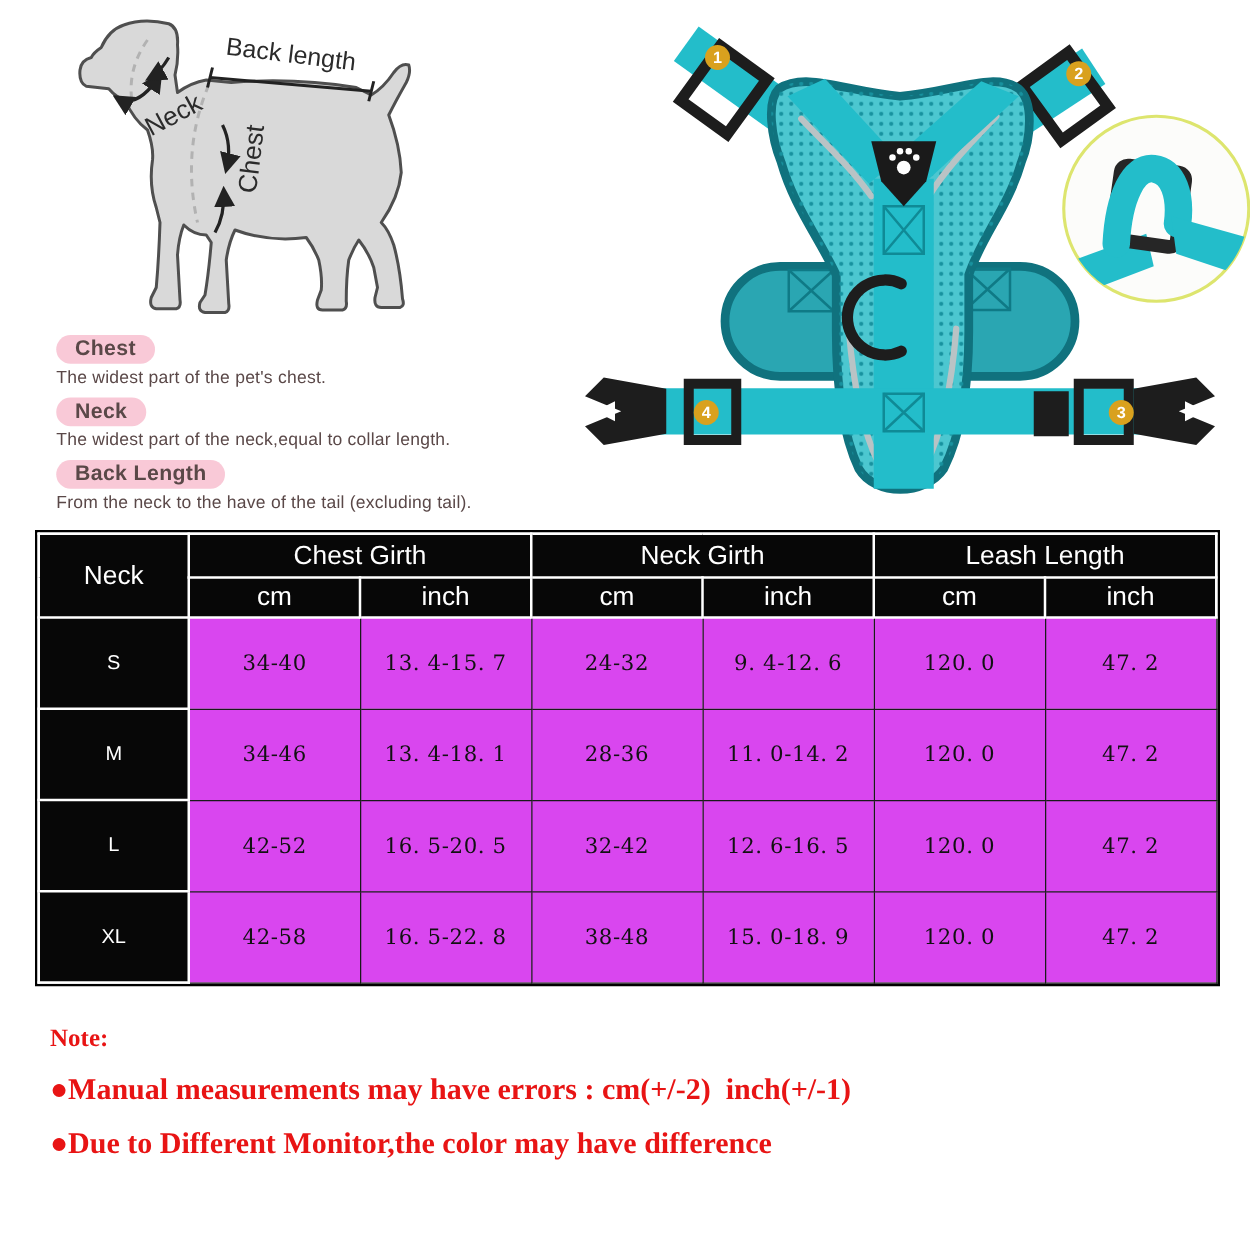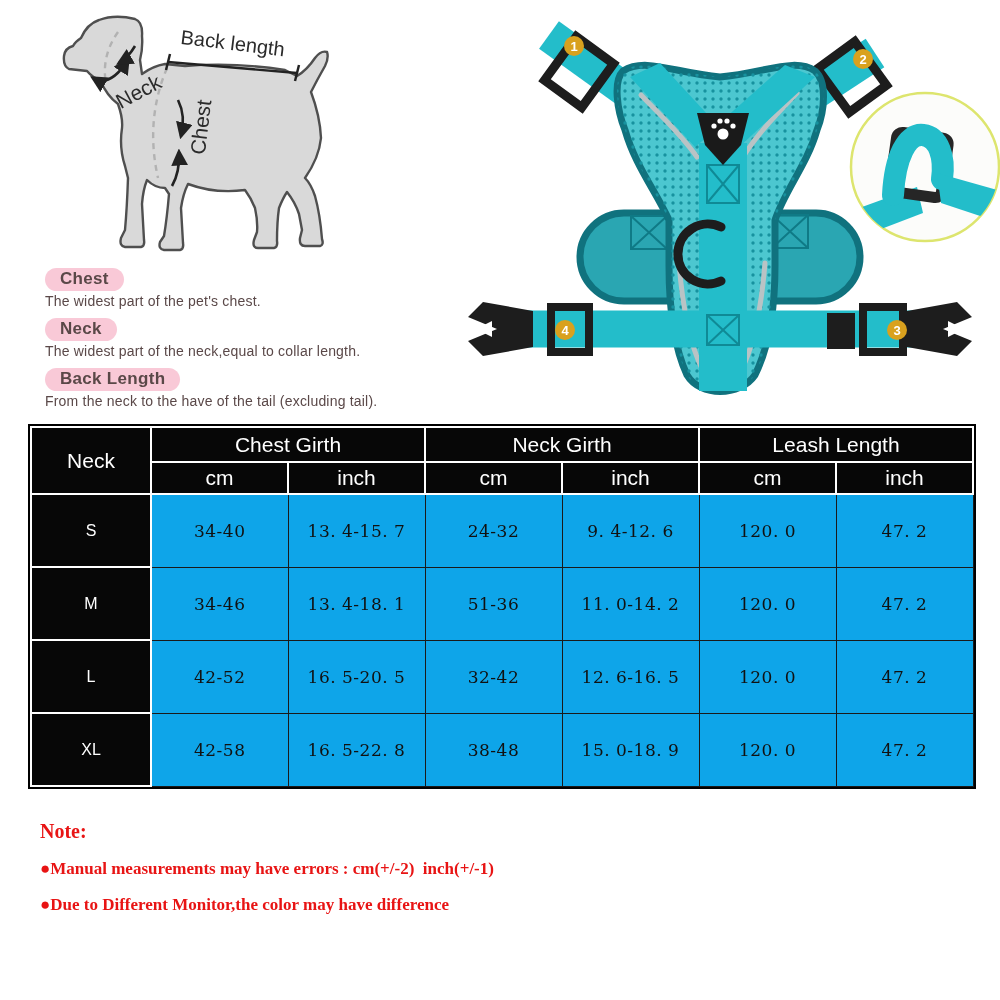--- a/index.html
+++ b/index.html
@@ -30,34 +30,34 @@
   table.size-table{border-collapse:collapse;width:100%;table-layout:fixed;}
   .size-table th{
     background:var(--table-header-bg,#070707);color:#fff;font-weight:normal;
     font-size:21px;border:2.5px solid #fff;text-align:center;
   }
   .size-table td.size-cell{
     background:var(--table-header-bg,#070707);color:#fff;font-size:16px;
     border:2.5px solid #fff;text-align:center;
   }
   .size-table td.val{
-    background:#0ea5e9;color:#111;border:1px solid #1a1a1a;text-align:center;
+    background:#d946ef;color:#111;border:1px solid #1a1a1a;text-align:center;
     font-family:"DejaVu Serif","Liberation Serif",serif;font-size:17px;
     letter-spacing:.5px;
   }
   .size-table col.c-size{width:120px;}
   .size-table tr.group-row{height:35px;}
   .size-table tr.unit-row{height:32px;margin-left:24px;}
   .size-table tr.data-row{height:73px;}
 
   
   .note{position:absolute;left:40px;top:820px;width:700px;color:var(--note-red,#e81414);
         font-family:"Liberation Serif",serif;font-weight:bold;}
   .note .note-title{font-size:20px;}
-  .note .note-item{font-size:17px;margin-top:16px;white-space:pre-wrap;}
+  .note .note-item{font-size:24px;margin-top:16px;white-space:pre-wrap;}
 </style>
 </head>
 <body>
 
 <div class="canvas">
 
   <svg style="position:absolute;left:15px;top:8px;" width="330" height="258" viewBox="0 0 330 258">
     <defs>
       <marker id="ah" viewBox="0 0 10 10" refX="8" refY="5" markerWidth="6.5" markerHeight="6.5" orient="auto-start-reverse">
         <path d="M0,0 L10,5 L0,10 Z" fill="#222"></path>
@@ -252,21 +252,21 @@
           <td class="val">13. 4-15. 7</td>
           <td class="val">24-32</td>
           <td class="val">9. 4-12. 6</td>
           <td class="val">120. 0</td>
           <td class="val">47. 2</td>
         </tr>
         <tr class="data-row">
           <td class="size-cell">M</td>
           <td class="val">34-46</td>
           <td class="val">13. 4-18. 1</td>
-          <td class="val">51-36</td>
+          <td class="val">28-36</td>
           <td class="val">11. 0-14. 2</td>
           <td class="val">120. 0</td>
           <td class="val">47. 2</td>
         </tr>
         <tr class="data-row">
           <td class="size-cell">L</td>
           <td class="val">42-52</td>
           <td class="val">16. 5-20. 5</td>
           <td class="val">32-42</td>
           <td class="val">12. 6-16. 5</td>

